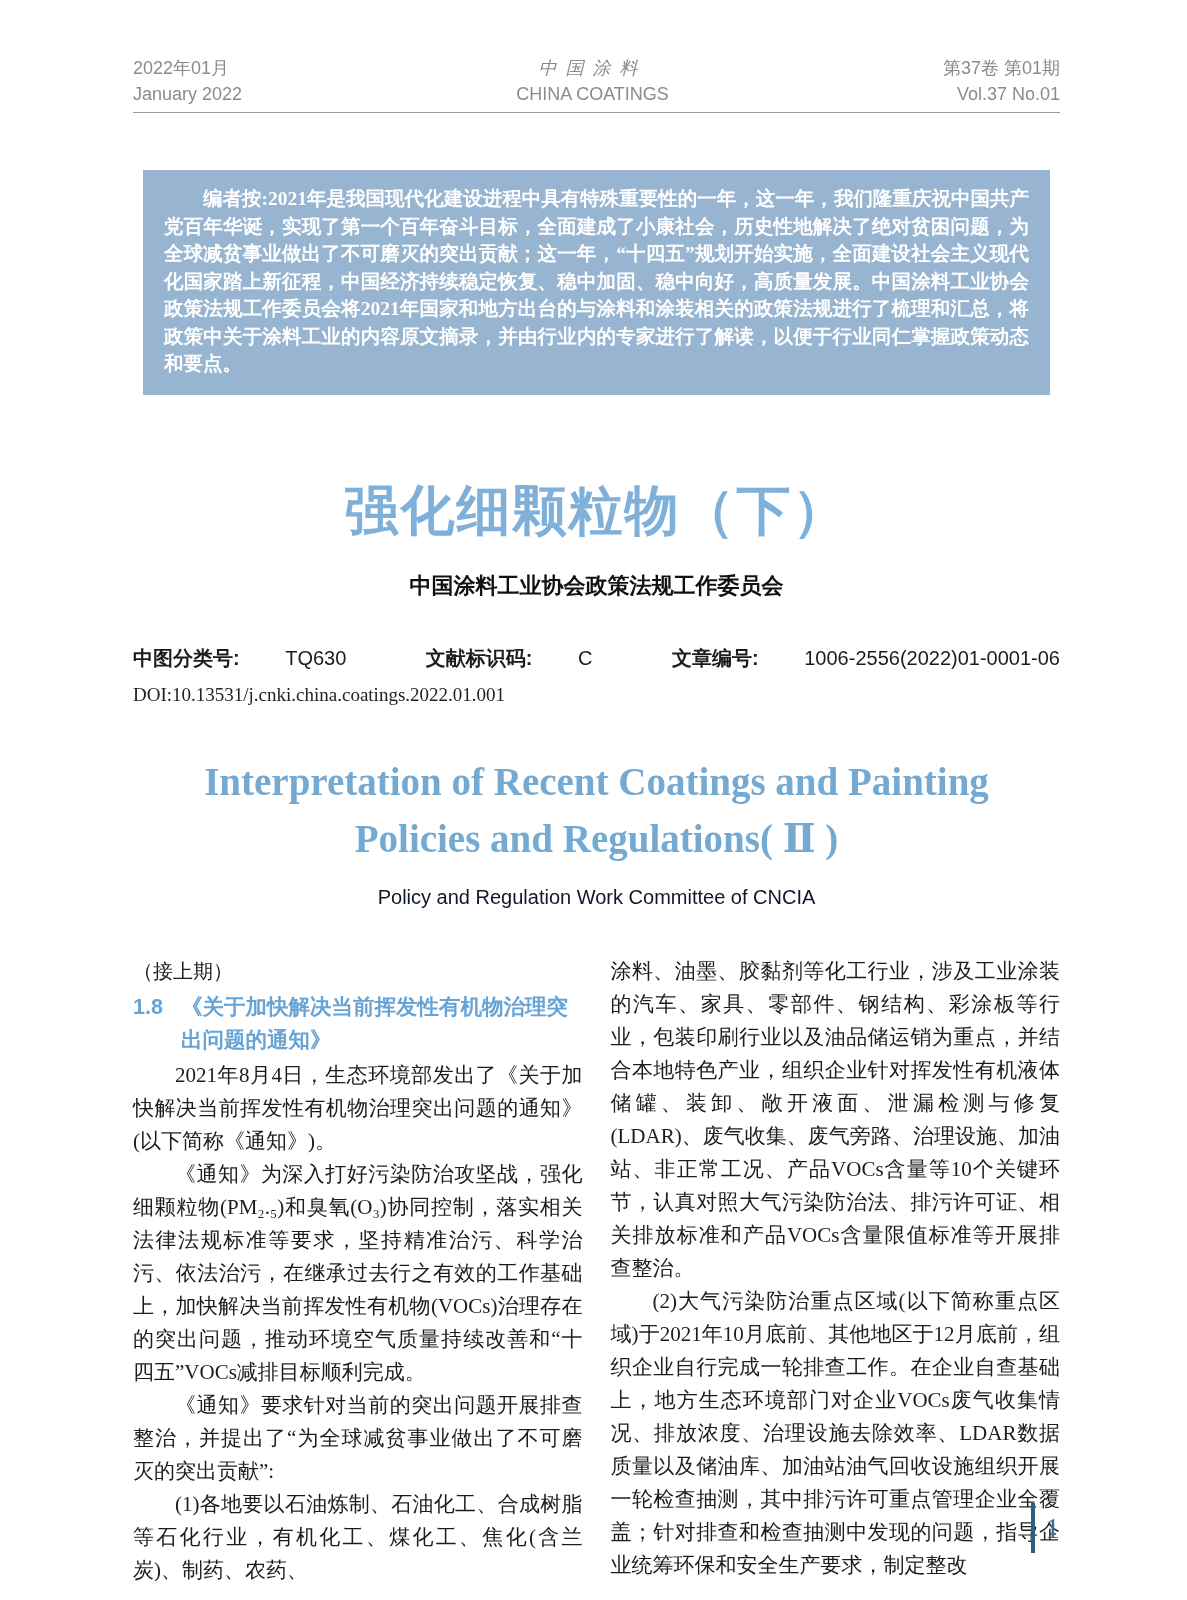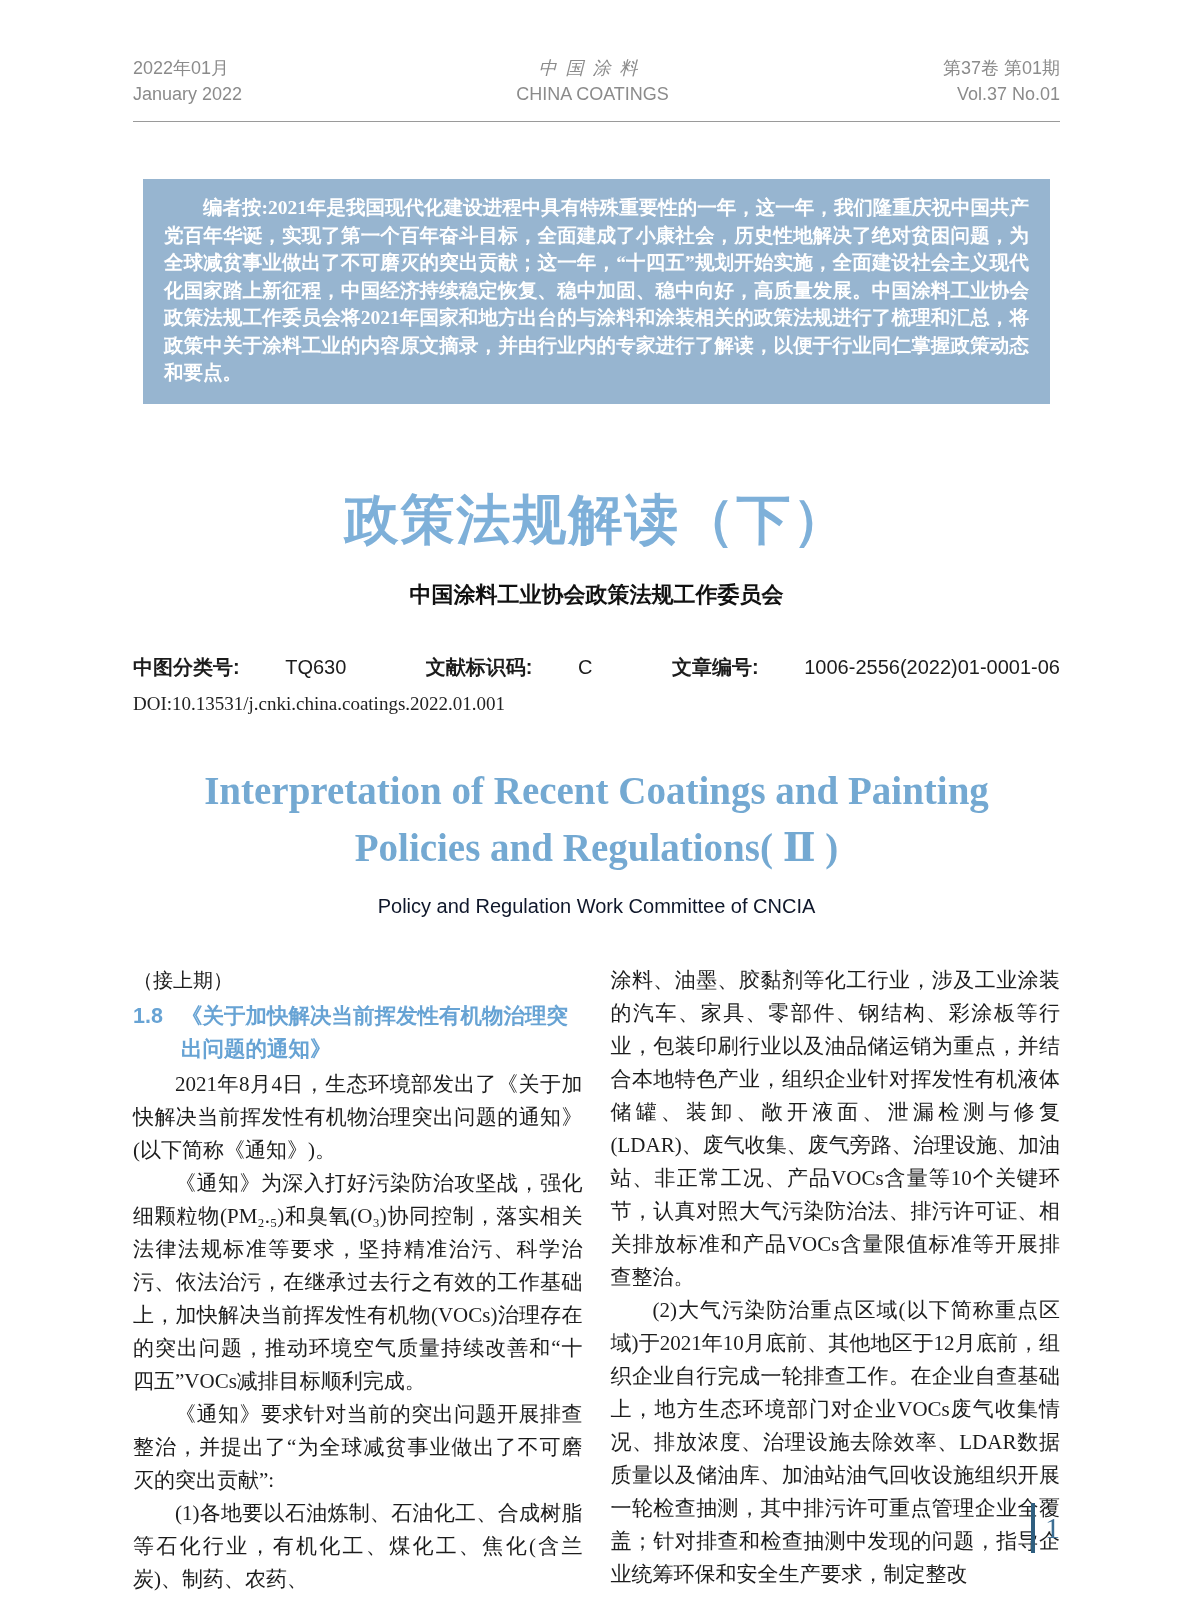--- a/index.html
+++ b/index.html
@@ -11,21 +11,21 @@
     background: #ffffff;
     font-family: "Liberation Serif", "DejaVu Serif", serif;
     color: #1c1c1c;
     overflow: hidden;
   }
   .content { padding: 0 127px 0 133px; }
 
   
   .running-head {
     display: flex; justify-content: space-between; align-items: flex-end;
-    margin-top: 55px; padding-bottom: 14px;
+    margin-top: 55px; padding-bottom: 5px;
     border-bottom: 1.5px solid #9a9a9a;
     color: #8b8b8b; font-family: "Liberation Sans", sans-serif;
     font-size: 18px; line-height: 26px;
   }
   .rh-left { text-align: left; }
   .rh-center { text-align: center; }
   .rh-center .zh { letter-spacing: 9px; font-style: italic; }
   .rh-right { text-align: right; }
 
   
@@ -138,21 +138,21 @@
         <div>第37卷 第01期</div>
         <div>Vol.37 No.01</div>
       </div>
     </div>
 
     <div class="editor-box">
       <p>编者按:2021年是我国现代化建设进程中具有特殊重要性的一年，这一年，我们隆重庆祝中国共产党百年华诞，实现了第一个百年奋斗目标，全面建成了小康社会，历史性地解决了绝对贫困问题，为全球减贫事业做出了不可磨灭的突出贡献；这一年，“十四五”规划开始实施，全面建设社会主义现代化国家踏上新征程，中国经济持续稳定恢复、稳中加固、稳中向好，高质量发展。中国涂料工业协会政策法规工作委员会将2021年国家和地方出台的与涂料和涂装相关的政策法规进行了梳理和汇总，将政策中关于涂料工业的内容原文摘录，并由行业内的专家进行了解读，以便于行业同仁掌握政策动态和要点。</p>
     </div>
 
     <div class="title-zh">
-      <div>政策法规解读（下）</div>
+      <div>强化细颗粒物（下）</div>
     </div>
     <div class="author-zh">中国涂料工业协会政策法规工作委员会</div>
 
     <div class="meta-row">
       <div class="meta-item">
         <span class="label">中图分类号: </span><span class="value">TQ630</span>
       </div>
       <div class="meta-item">
         <span class="label">文献标识码: </span><span class="value">C</span>
       </div>

